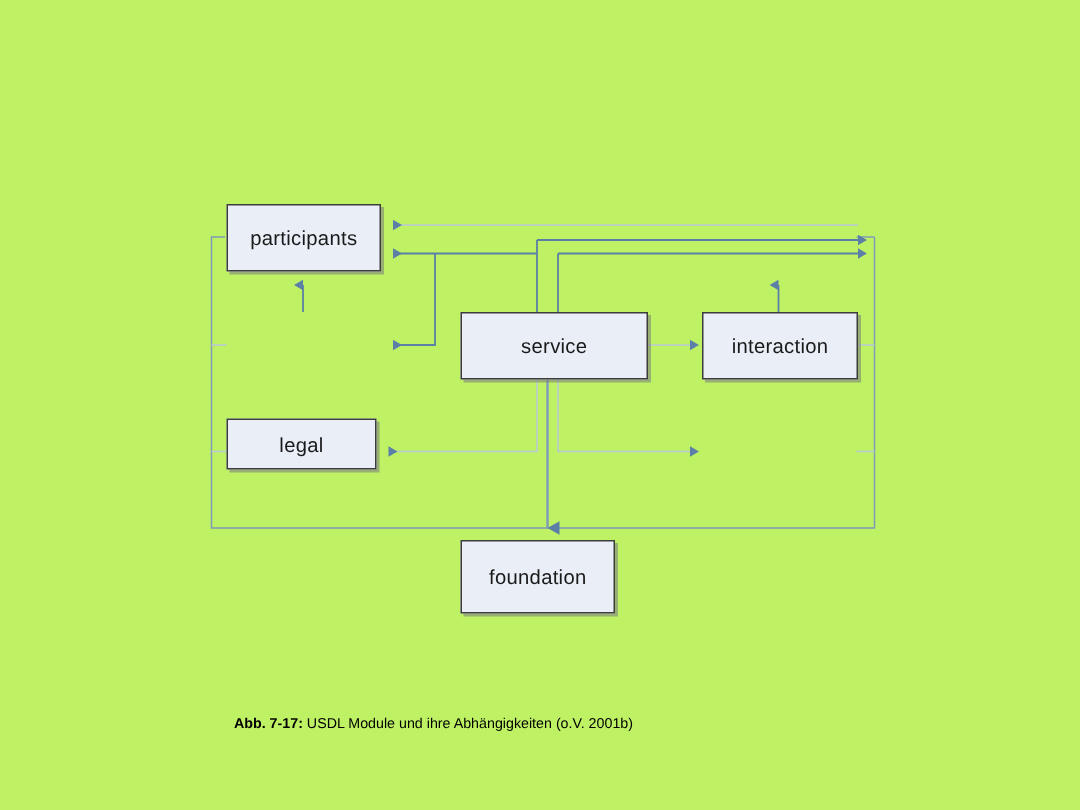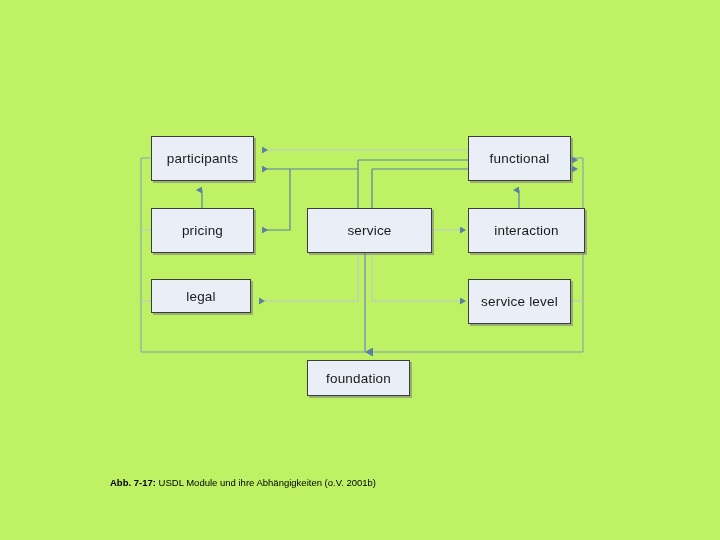--- a/index.html
+++ b/index.html
@@ -48,39 +48,39 @@
     font-size: 13.5px;
     color: #1a1a1a;
     letter-spacing: 0.2px;
     white-space: nowrap;
   }
 
   #node-participants { left: 151px; top: 136px; width: 103px; height: 45px; }
   #node-pricing      { left: 151px; top: 208px; width: 103px; height: 45px; }
   #node-legal        { left: 151px; top: 279px; width: 100px; height: 34px; }
   #node-service      { left: 307px; top: 208px; width: 125px; height: 45px; }
-  #node-foundation   { left: 307px; top: 360px; width: 103px; height: 36px; align-items: center; }
+  #node-foundation   { left: 307px; top: 360px; width: 103px; height: 49px; align-items: center; }
   #node-functional   { left: 468px; top: 136px; width: 103px; height: 45px; }
-  #node-interaction  { left: 468px; top: 208px; width: 117px; height: 45px; }
+  #node-interaction  { left: 468px; top: 208px; width: 104px; height: 45px; }
   #node-servicelevel { left: 468px; top: 279px; width: 103px; height: 45px; }
 
   #caption-block {
     position: absolute;
     left: 110px;
     top: 476px;
     width: 540px;
   }
   .caption-text {
     font-family: "Liberation Sans", sans-serif;
     font-size: 9.5px;
     color: #000000;
     line-height: 13px;
     white-space: nowrap;
   }
-  .caption-text b { font-weight: bold; }
+  .caption-text b { font-weight: bold; margin-left: 46px; }
 
   #source-block {
     position: absolute;
     left: 281px;
     top: 511px;
     width: 430px;
     text-align: right;
   }
   .source-text {
     font-family: "Liberation Sans", sans-serif;
@@ -145,47 +145,38 @@
         <path d="M 372,252 L 372,301 L 460,301" stroke="#b9c7d6" stroke-width="1" marker-end="url(#arrowR)"></path>
 
         <path d="M 365,252 L 365,352" stroke="#7e9bb8" stroke-width="1.6" marker-end="url(#arrowD)"></path>
       </g>
     </svg>
 
     <div class="node-box" id="node-participants">
       <span class="node-label">participants</span>
     </div>
 
-    <div class="node-box" id="node-pricing">
-      <span class="node-label">pricing</span>
-    </div>
 
     <div class="node-box" id="node-legal">
       <span class="node-label">legal</span>
     </div>
 
     <div class="node-box" id="node-service">
       <span class="node-label">service</span>
     </div>
 
     <div class="node-box" id="node-foundation">
       <span class="node-label">foundation</span>
     </div>
 
-    <div class="node-box" id="node-functional">
-      <span class="node-label">functional</span>
-    </div>
 
     <div class="node-box" id="node-interaction">
       <span class="node-label">interaction</span>
     </div>
 
-    <div class="node-box" id="node-servicelevel">
-      <span class="node-label">service level</span>
-    </div>
 
   </div>
 
   <div id="caption-block">
     <div class="caption-text"><b>Abb. 7-17:</b><span> USDL Module und ihre Abhängigkeiten (o.V. 2001b)</span></div>
   </div>
 
 
 </div>
 

